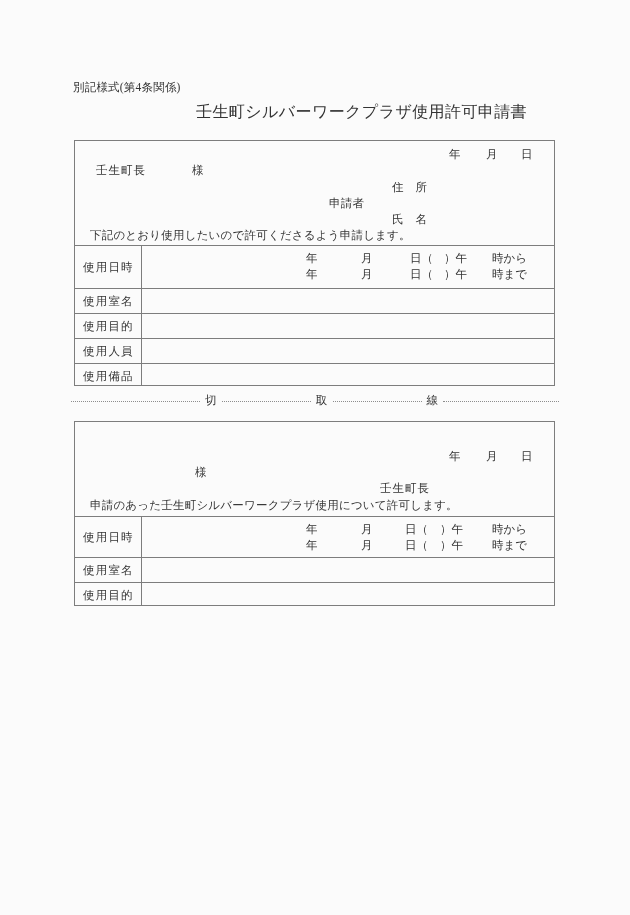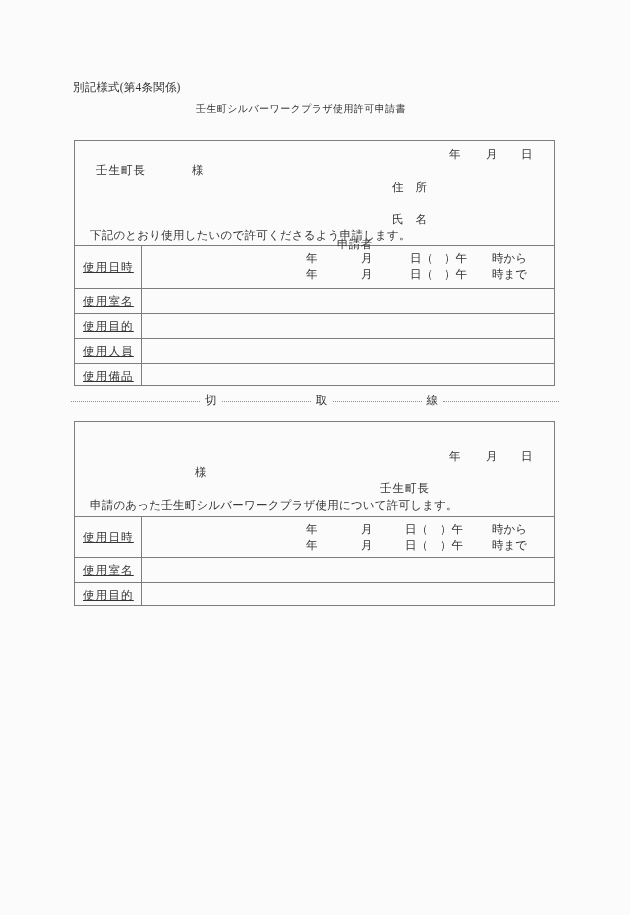--- a/index.html
+++ b/index.html
@@ -28,21 +28,21 @@
     left: 73px;
     top: 80px;
     font-size: 11.5px;
     letter-spacing: 0.2px;
     white-space: nowrap;
   }
   .doc-title {
     position: absolute;
     left: 196px;
     top: 102px;
-    font-size: 10px;
+    font-size: 16px;
     letter-spacing: 0.4px;
     white-space: nowrap;
   }
 
   
   .box {
     position: absolute;
     border: 1px solid #7d7d7d;
     box-sizing: border-box;
     background: transparent;
@@ -62,21 +62,20 @@
     position: absolute;
     font-size: 11.5px;
     white-space: nowrap;
     letter-spacing: 0.2px;
   }
   .row-label {
     position: absolute;
     font-size: 11.5px;
     white-space: nowrap;
     letter-spacing: 1.2px;
-    text-decoration: underline;
   }
   .cell-val {
     position: absolute;
     font-size: 11.5px;
     white-space: nowrap;
     letter-spacing: 0.4px;
   }
 
   
   .dt {
@@ -143,21 +142,21 @@
   <div class="vline" style="left:141px; top:245px; height:141px;"></div>
 
   <div class="txt" style="left:449px; top:147px;">年</div>
   <div class="txt" style="left:486px; top:147px;">月</div>
   <div class="txt" style="left:521px; top:147px;">日</div>
 
   <div class="txt" style="left:96px; top:163px; letter-spacing:1px;">壬生町長</div>
   <div class="txt" style="left:192px; top:163px;">様</div>
 
   <div class="txt" style="left:392px; top:180px;">住　所</div>
-  <div class="txt" style="left:337px; top:196px;margin-top:41px;">申請者</div>
+  <div class="txt" style="left:329px; top:196px;">申請者</div>
   <div class="txt" style="left:392px; top:212px;">氏　名</div>
 
   <div class="txt" style="left:90px; top:228px;">下記のとおり使用したいので許可くださるよう申請します。</div>
 
   <div class="row-label" style="left:83px; top:260px;">使用日時</div>
   <div class="row-label" style="left:83px; top:294px;">使用室名</div>
   <div class="row-label" style="left:83px; top:319px;">使用目的</div>
   <div class="row-label" style="left:83px; top:344px;">使用人員</div>
   <div class="row-label" style="left:83px; top:369px;">使用備品</div>
 

